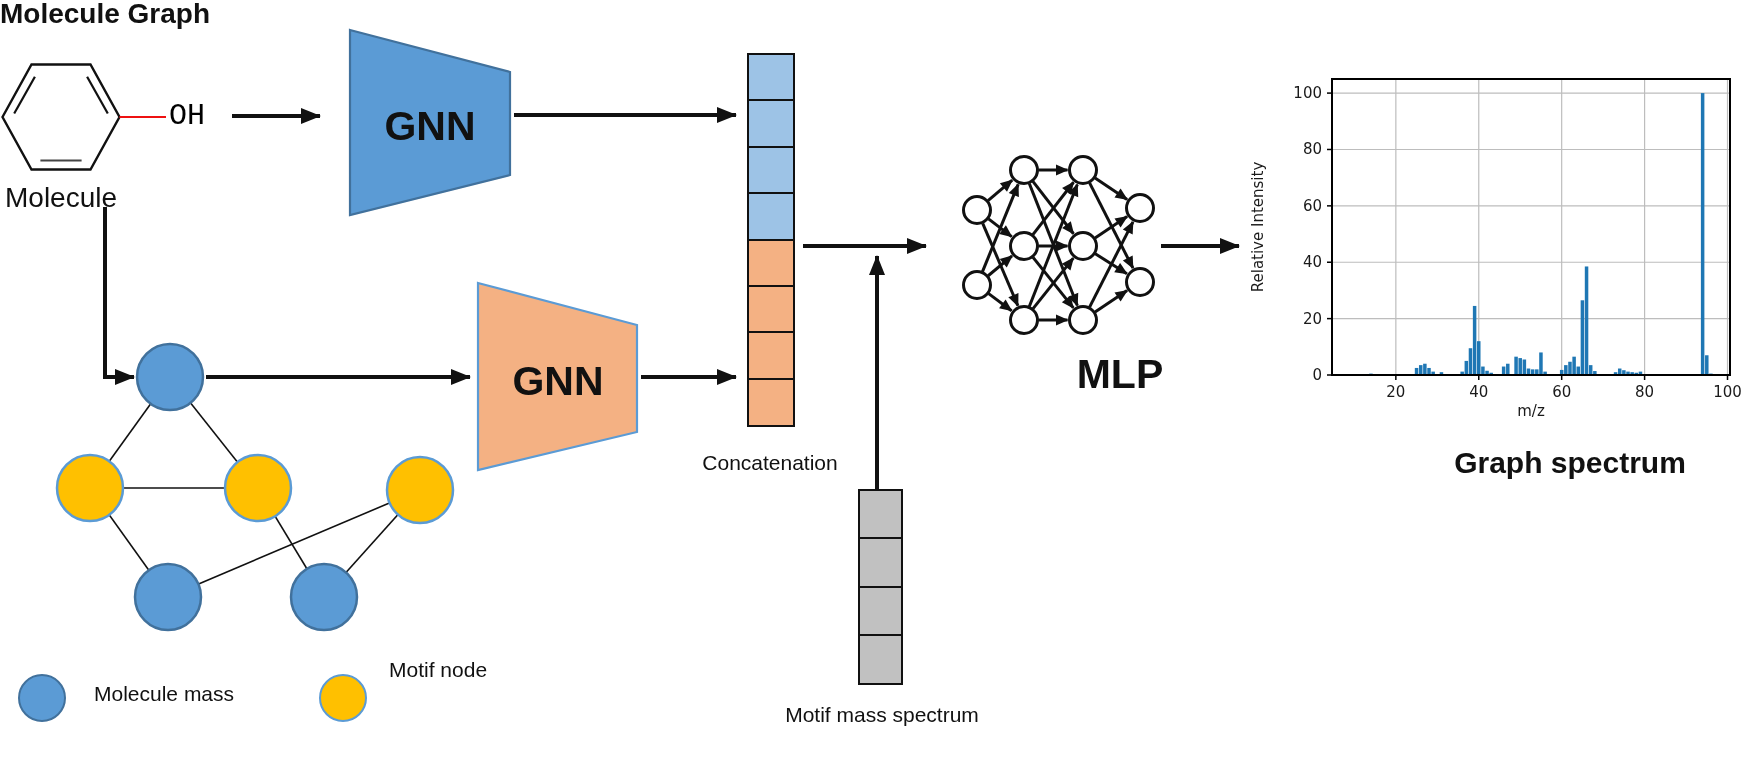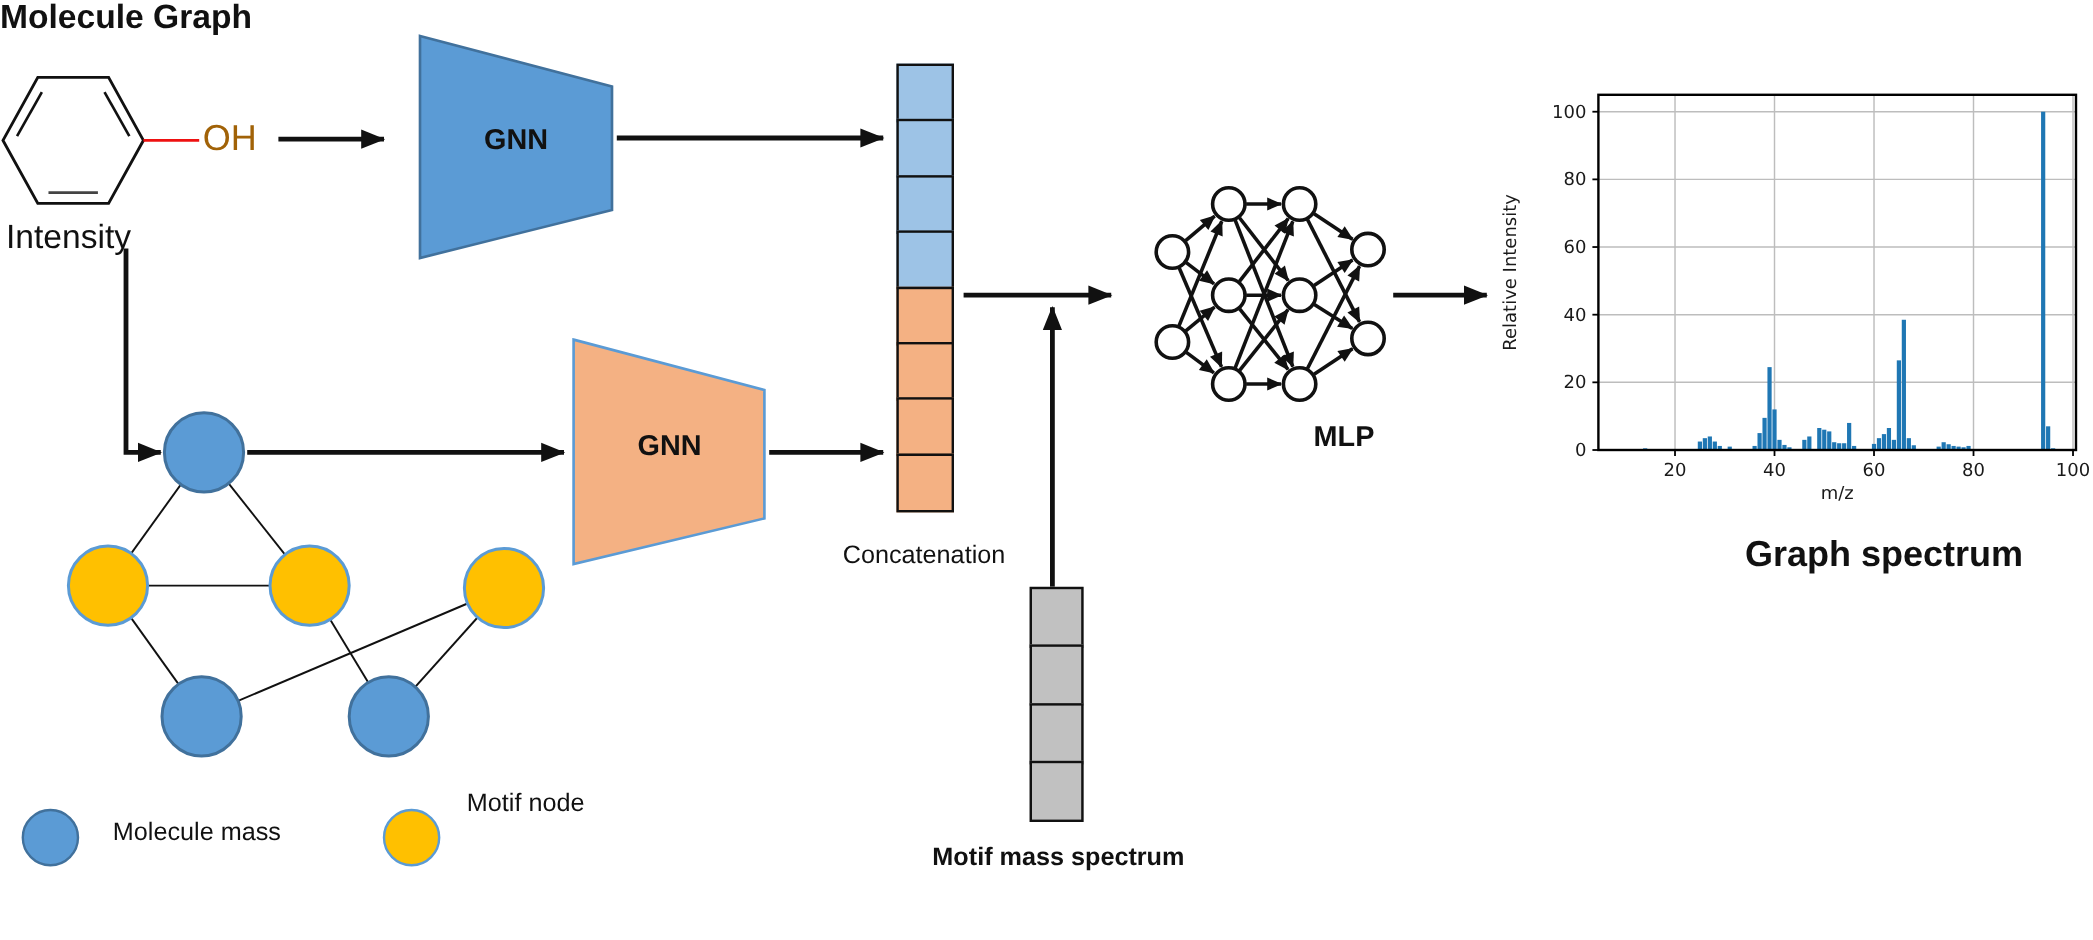--- a/index.html
+++ b/index.html
@@ -7,22 +7,22 @@
     position:relative;width:1744px;height:783px;background:#ffffff;
     font-family:"Liberation Sans",sans-serif;color:#111;overflow:hidden;
   }
   #diagram{position:absolute;left:0;top:0;}
   .lbl{position:absolute;white-space:nowrap;line-height:1.15;}
   .bold{font-weight:bold;}
   .center{text-align:center;}
   .f27{font-size:21px;}
   .f28{font-size:28px;}
   .f30{font-size:30px;}
-  .f31{font-size:24px;}
-  .red{color:#a16207;}
+  .f31{font-size:41px;}
+  .red{color:#000000;font-family:Liberation Mono, monospace;}
   .stack{position:absolute;}
   .cell{box-sizing:border-box;border:2.6px solid #111;margin-top:-2.6px;}
   .cell:first-child{margin-top:0;}
   .cell.mol{background:#9DC3E6;}
   .cell.mot{background:#F4B183;}
   .cell.gry{background:#C1C1C1;}
   .swatch{position:absolute;width:48px;height:48px;border-radius:50%;box-sizing:border-box;}
   .swatch.mol{background:#5B9BD5;border:2.5px solid #41719C;}
   .swatch.mot{background:#FFC000;border:2.5px solid #5B9BD5;}
 </style>
@@ -187,26 +187,26 @@
         <line x1="1332" y1="149.47619047619048" x2="1327" y2="149.47619047619048" stroke="#000" stroke-width="1.5"></line>
         <text x="1322" y="154.47619047619048" text-anchor="end" font-family="&quot;DejaVu Sans&quot;, sans-serif" font-size="15" fill="#1a1a1a">80</text>
         <line x1="1332" y1="93.09523809523807" x2="1327" y2="93.09523809523807" stroke="#000" stroke-width="1.5"></line>
         <text x="1322" y="98.09523809523807" text-anchor="end" font-family="&quot;DejaVu Sans&quot;, sans-serif" font-size="15" fill="#1a1a1a">100</text>
         <text x="1531" y="416" text-anchor="middle" font-family="&quot;DejaVu Sans&quot;, sans-serif" font-size="15" fill="#1a1a1a">m/z</text>
         <text x="0" y="0" text-anchor="middle" font-family="&quot;DejaVu Sans&quot;, sans-serif" font-size="15" fill="#1a1a1a" transform="translate(1263,227) rotate(-90)">Relative Intensity</text>
       </g>
   </svg>
 
   <div class="lbl bold f28" style="left:0px;top:-2px;">Molecule Graph</div>
-  <div class="lbl f28" style="left:5px;top:182px;">Intensity</div>
+  <div class="lbl f28" style="left:5px;top:182px;">Molecule</div>
   <div class="lbl f30 red" style="left:169px;top:99px;">OH</div>
   <div class="lbl bold f31 center" style="left:350px;top:103px;width:160px;">GNN</div>
   <div class="lbl bold f31 center" style="left:478px;top:358px;width:160px;">GNN</div>
   <div class="lbl f27 center" style="left:645px;top:451px;width:250px;">Concatenation</div>
-  <div class="lbl f27 center" style="left:722px;top:703px;width:320px;font-weight:bold;">Motif mass spectrum</div>
+  <div class="lbl f27 center" style="left:722px;top:703px;width:320px;">Motif mass spectrum</div>
   <div class="lbl bold f31 center" style="left:1060px;top:351px;width:120px;">MLP</div>
   <div class="lbl bold f30 center" style="left:1420px;top:446px;width:300px;">Graph spectrum</div>
 
   <div class="swatch mol" style="left:18px;top:674px;"></div>
   <div class="lbl f27" style="left:94px;top:682px;">Molecule mass</div>
   <div class="swatch mot" style="left:319px;top:674px;"></div>
   <div class="lbl f27" style="left:389px;top:658px;">Motif node</div>
 
   <div id="concat-stack" class="stack" style="left:747px;top:53px;">
       <div class="cell mol" style="width: 48px; height: 49px;"></div>

